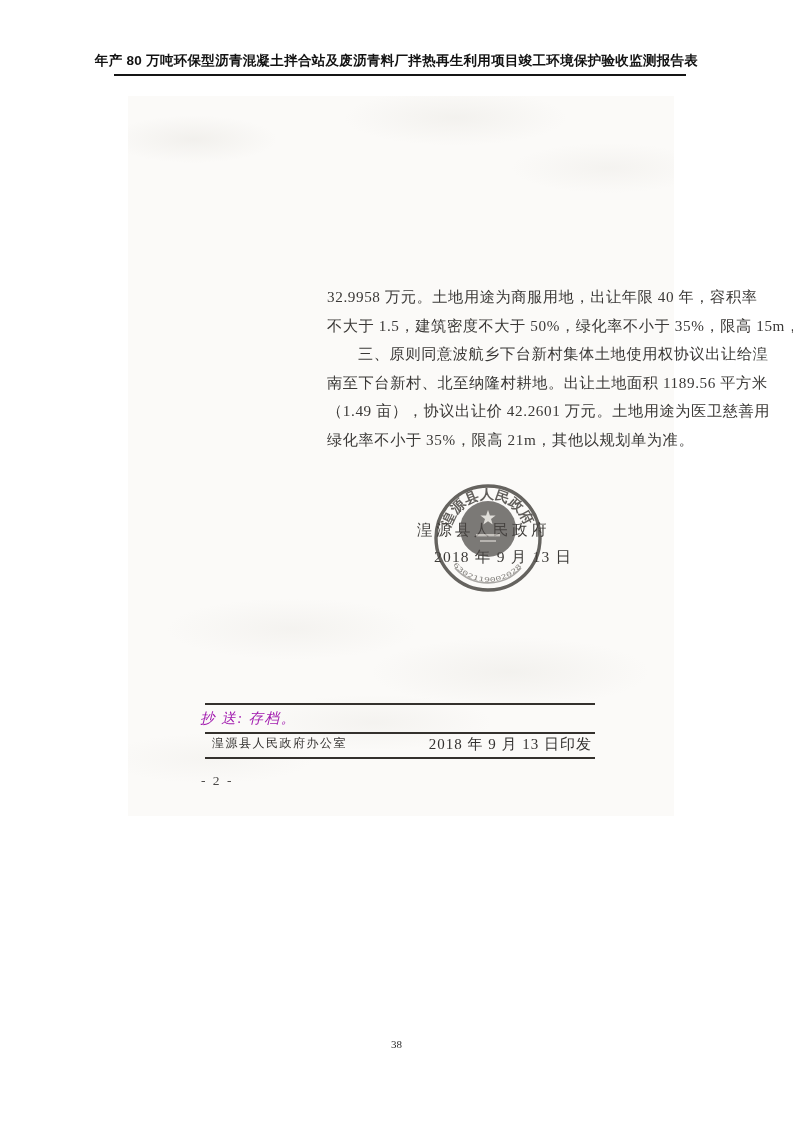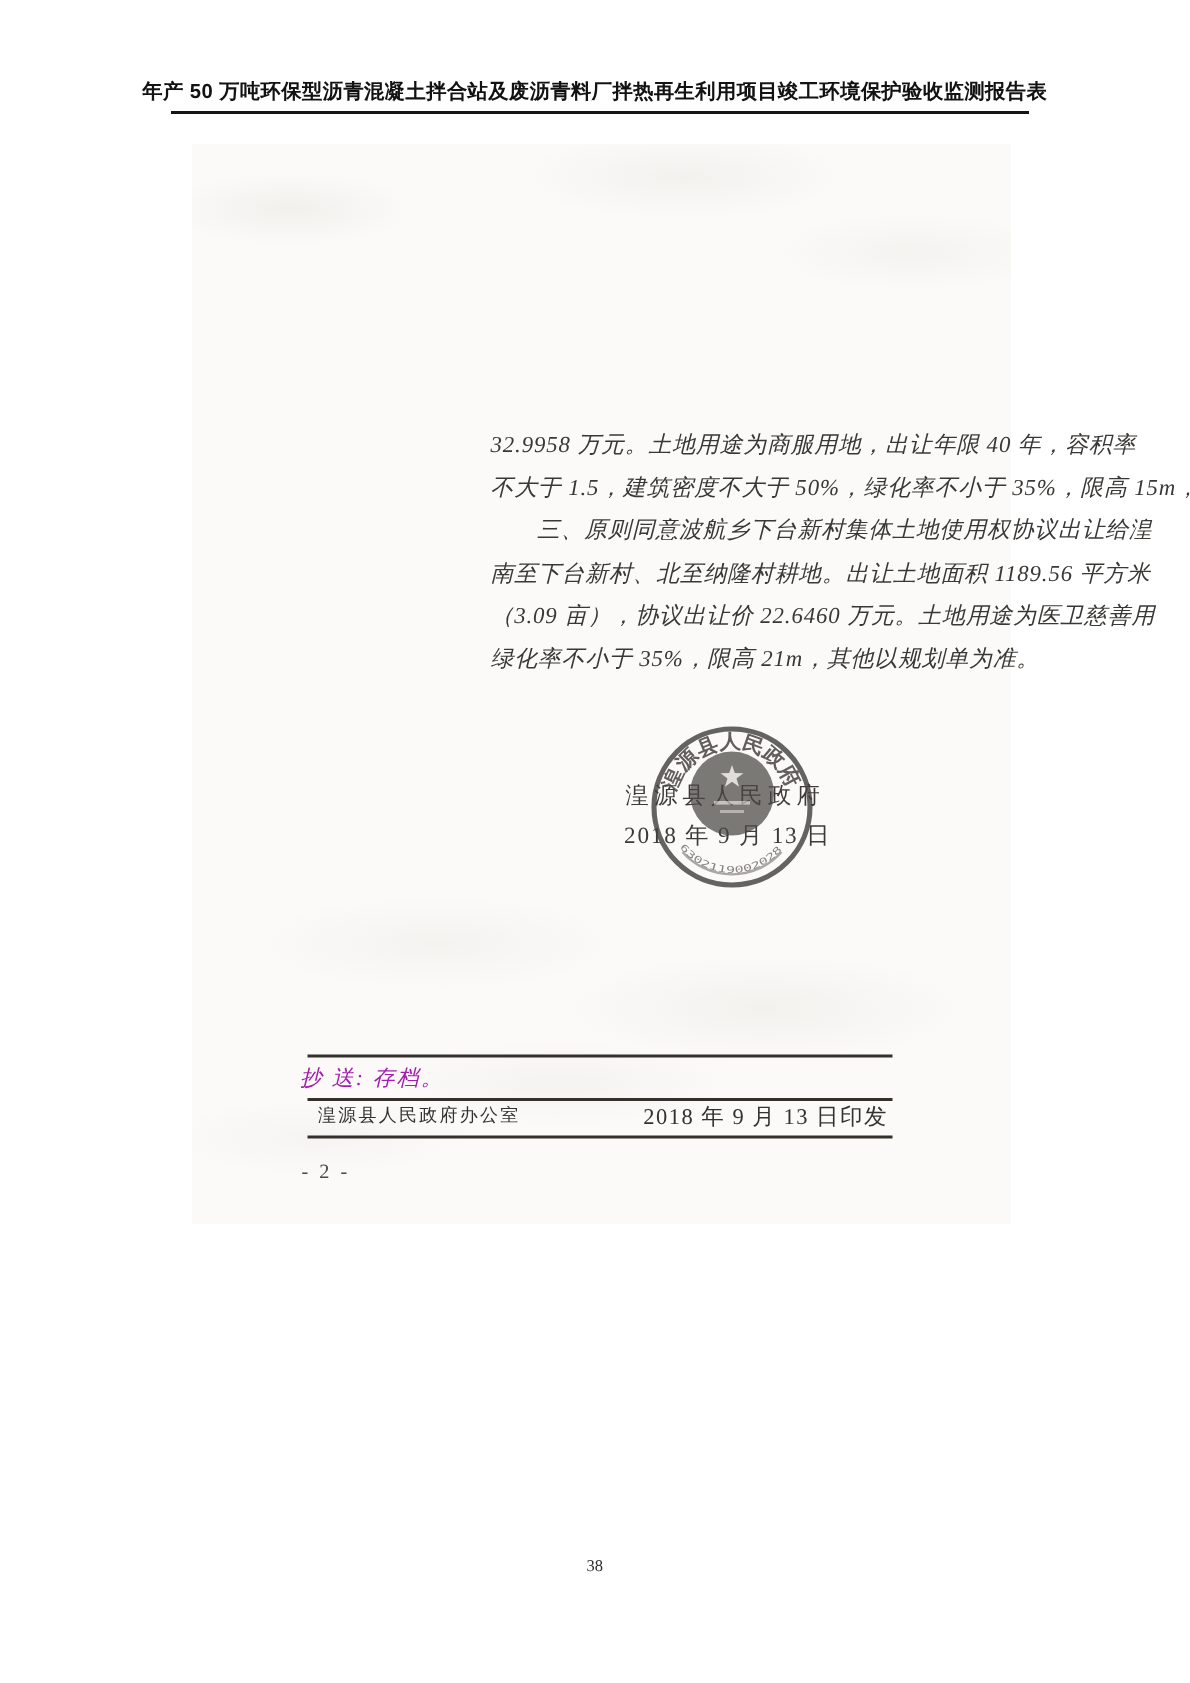--- a/index.html
+++ b/index.html
@@ -28,30 +28,30 @@
       radial-gradient(ellipse 200px 50px at 70% 80%, rgba(185,180,168,.12), transparent 70%),
       radial-gradient(ellipse 170px 40px at 45% 87%, rgba(185,180,168,.10), transparent 70%),
       radial-gradient(ellipse 150px 36px at 15% 92%, rgba(185,180,168,.08), transparent 70%);
   }
 
   
   .doc-body {
     position:absolute; left:199px; top:187px; width:416px;
     font-size:15.2px; color:#3a3836; letter-spacing:.6px;
   }
-  .doc-line { height:28.6px; line-height:28.6px; white-space:nowrap;font-style:italic; }
+  .doc-line { height:28.6px; line-height:28.6px; white-space:nowrap; }
   .doc-line.indent { padding-left:31px; }
 
   
   .issuer {
     position:absolute; left:417px; top:520px; font-size:15.5px;
     letter-spacing:3.5px; color:#3d3b38; white-space:nowrap;
   }
   .sign-date {
-    position:absolute; left:416px; top:547px; font-size:15.5px;
+    position:absolute; left:434px; top:547px; font-size:15.5px;
     letter-spacing:1.2px; color:#3d3b38; white-space:nowrap;
   }
   .seal-svg { position:absolute; left:402px; top:452px; width:172px; height:172px; opacity:.82; filter:blur(.3px); }
 
   
   .frule { position:absolute; left:205px; width:390px; height:2px; background:#34312d; }
   .frule1 { top:703px; } .frule2 { top:732px; } .frule3 { top:757px; }
   .cc-line {
     position:absolute; left:200px; top:709px; font-size:14.5px;
     letter-spacing:1.5px; color:#a21caf; white-space:nowrap;font-style:italic;
@@ -73,31 +73,31 @@
   .bottom-page-num {
     position:absolute; top:1038px; left:0; right:0; text-align:center;
     font-size:11px; color:#2b2b2b; font-family:"Liberation Serif","DejaVu Serif",serif;
   }
 </style>
 </head>
 <body>
 
 <div class="page">
 
-  <div class="report-title">年产 50 万吨环保型沥青混凝土拌合站及废沥青料厂拌热再生利用项目竣工环境保护验收监测报告表</div>
+  <div class="report-title">年产 80 万吨环保型沥青混凝土拌合站及废沥青料厂拌热再生利用项目竣工环境保护验收监测报告表</div>
   <div class="header-rule"></div>
 
   <div class="scan">
 
     <div class="doc-body">
       <div class="doc-line">32.9958 万元。土地用途为商服用地，出让年限 40 年，容积率</div>
       <div class="doc-line">不大于 1.5，建筑密度不大于 50%，绿化率不小于 35%，限高 15m，</div>
       <div class="doc-line indent">三、原则同意波航乡下台新村集体土地使用权协议出让给湟</div>
       <div class="doc-line">南至下台新村、北至纳隆村耕地。出让土地面积 1189.56 平方米</div>
-      <div class="doc-line">（3.09 亩），协议出让价 22.6460 万元。土地用途为医卫慈善用</div>
+      <div class="doc-line">（1.49 亩），协议出让价 42.2601 万元。土地用途为医卫慈善用</div>
       <div class="doc-line">绿化率不小于 35%，限高 21m，其他以规划单为准。</div>
     </div>
   </div>
 
   <div class="issuer">湟源县人民政府</div>
   <div class="sign-date">2018 年 9 月 13 日</div>
 
   <svg class="seal-svg" viewBox="0 0 172 172">
     <circle cx="86" cy="86" r="52" fill="none" stroke="#45423e" stroke-width="3.4"></circle>
     <path d="M 53 116 A 44 44 0 0 0 119 116" fill="none" stroke="#45423e" stroke-width="1.6" opacity=".55"></path>

